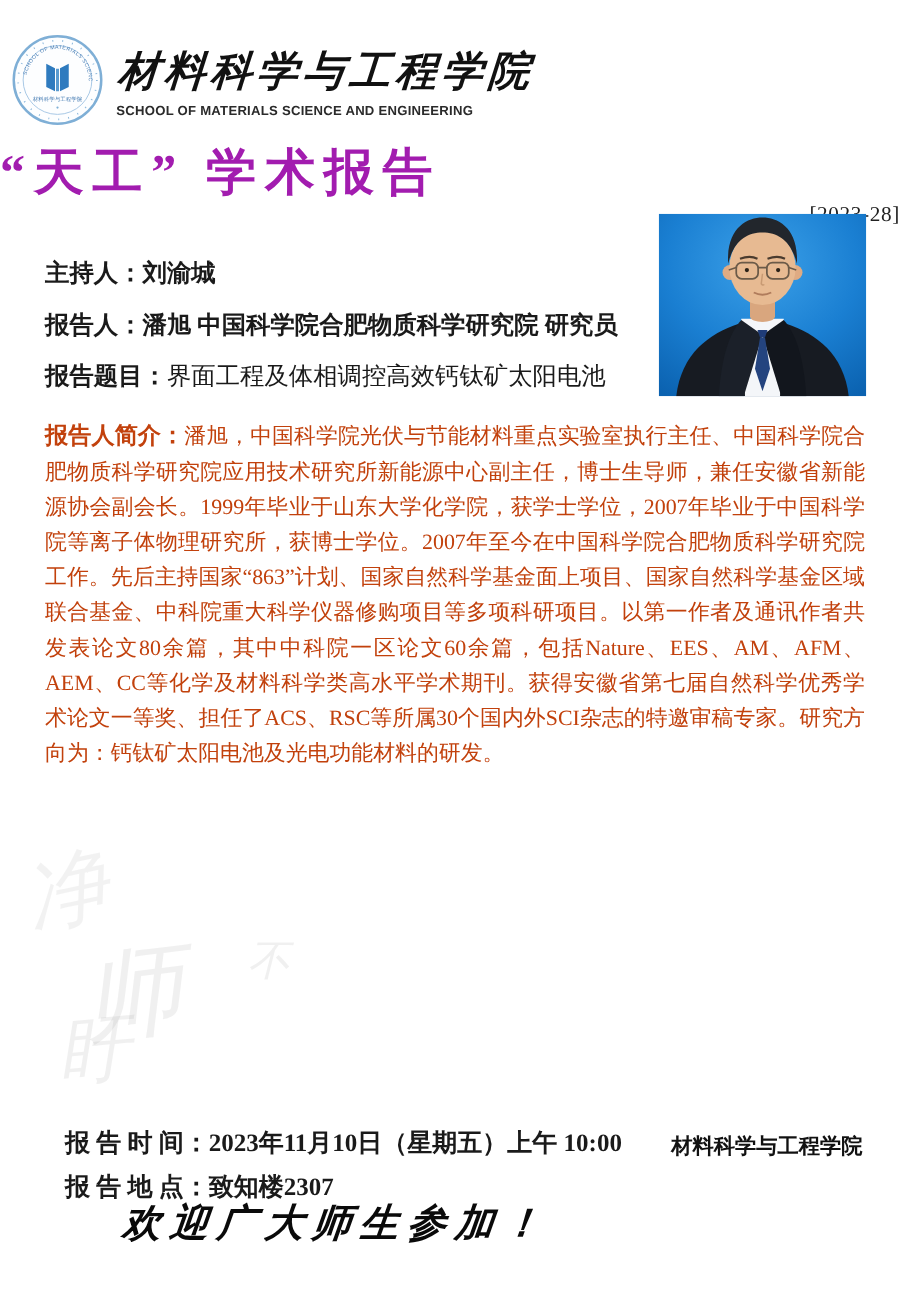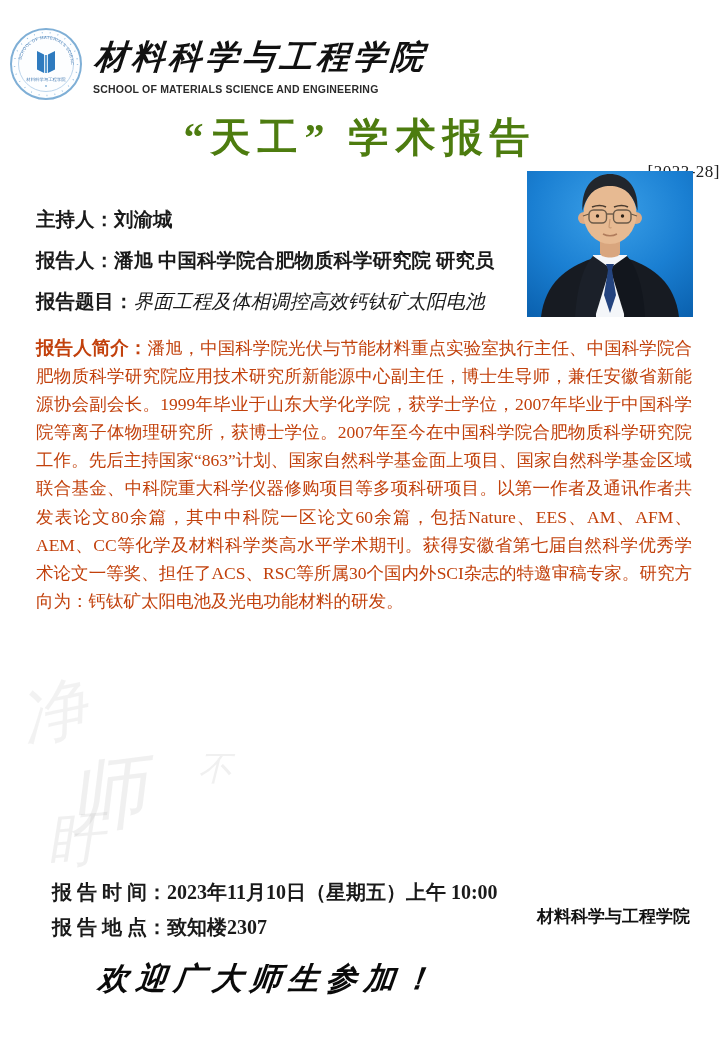--- a/index.html
+++ b/index.html
@@ -27,51 +27,51 @@
   }
   .school-en {
     margin-top: 3px;
     font-family: "Liberation Sans", "DejaVu Sans", sans-serif;
     font-size: 10.5px; font-weight: bold; color: #2b2b2b; letter-spacing: 0.2px;
   }
 
   
   .title-main {
     position: absolute; top: 110px; left: 0; width: 100%;
-    text-align: center; font-size: 40px; font-weight: bold;
-    letter-spacing: 7px; color: #4d7c0f;
+    text-align: left; font-size: 40px; font-weight: bold;
+    letter-spacing: 7px; color: #a21caf;
   }
   .title-num {
     position: absolute; top: 162px; left: 0; width: 100%;
     text-align: right; font-size: 17px; color: #222; letter-spacing: 0.5px;
   }
 
   
   .speaker-block { position: absolute; left: 36px; top: 208px; width: 480px; font-size: 19.5px; }
   .speaker-block .row { margin-bottom: 17px; line-height: 24px; }
   .lbl { font-weight: bold; }
   .val-bold { font-weight: bold; }
-  .val { font-weight: normal; font-style: italic; }
+  .val { font-weight: normal; }
 
   
   .photo { position: absolute; left: 527px; top: 171px; width: 166px; height: 146px; }
   .photo svg { display: block; width: 100%; height: 100%; }
 
   
   .para {
     position: absolute; left: 36px; width: 656px;
     font-size: 17.5px; line-height: 28.1px;
     text-align: justify; color: #c2410c;
   }
   .bio { top: 334px; }
   .abstract { top: 638px; }
   .para .lbl { font-size: 18.5px; }
 
   
-  .schedule { position: absolute; left: 52px; top: 879px; font-size: 20px; font-weight: bold; }
+  .schedule { position: absolute; left: 52px; top: 902px; font-size: 20px; font-weight: bold; }
   .schedule .row { margin-bottom: 9px; line-height: 26px; }
 
   
   .welcome {
     position: absolute; left: 98px; top: 958px;
     font-size: 31px; font-weight: bold; font-style: italic;
     letter-spacing: 7px; color: #0a0a0a;
     transform: skewX(-6deg);
   }
   .org-block {

